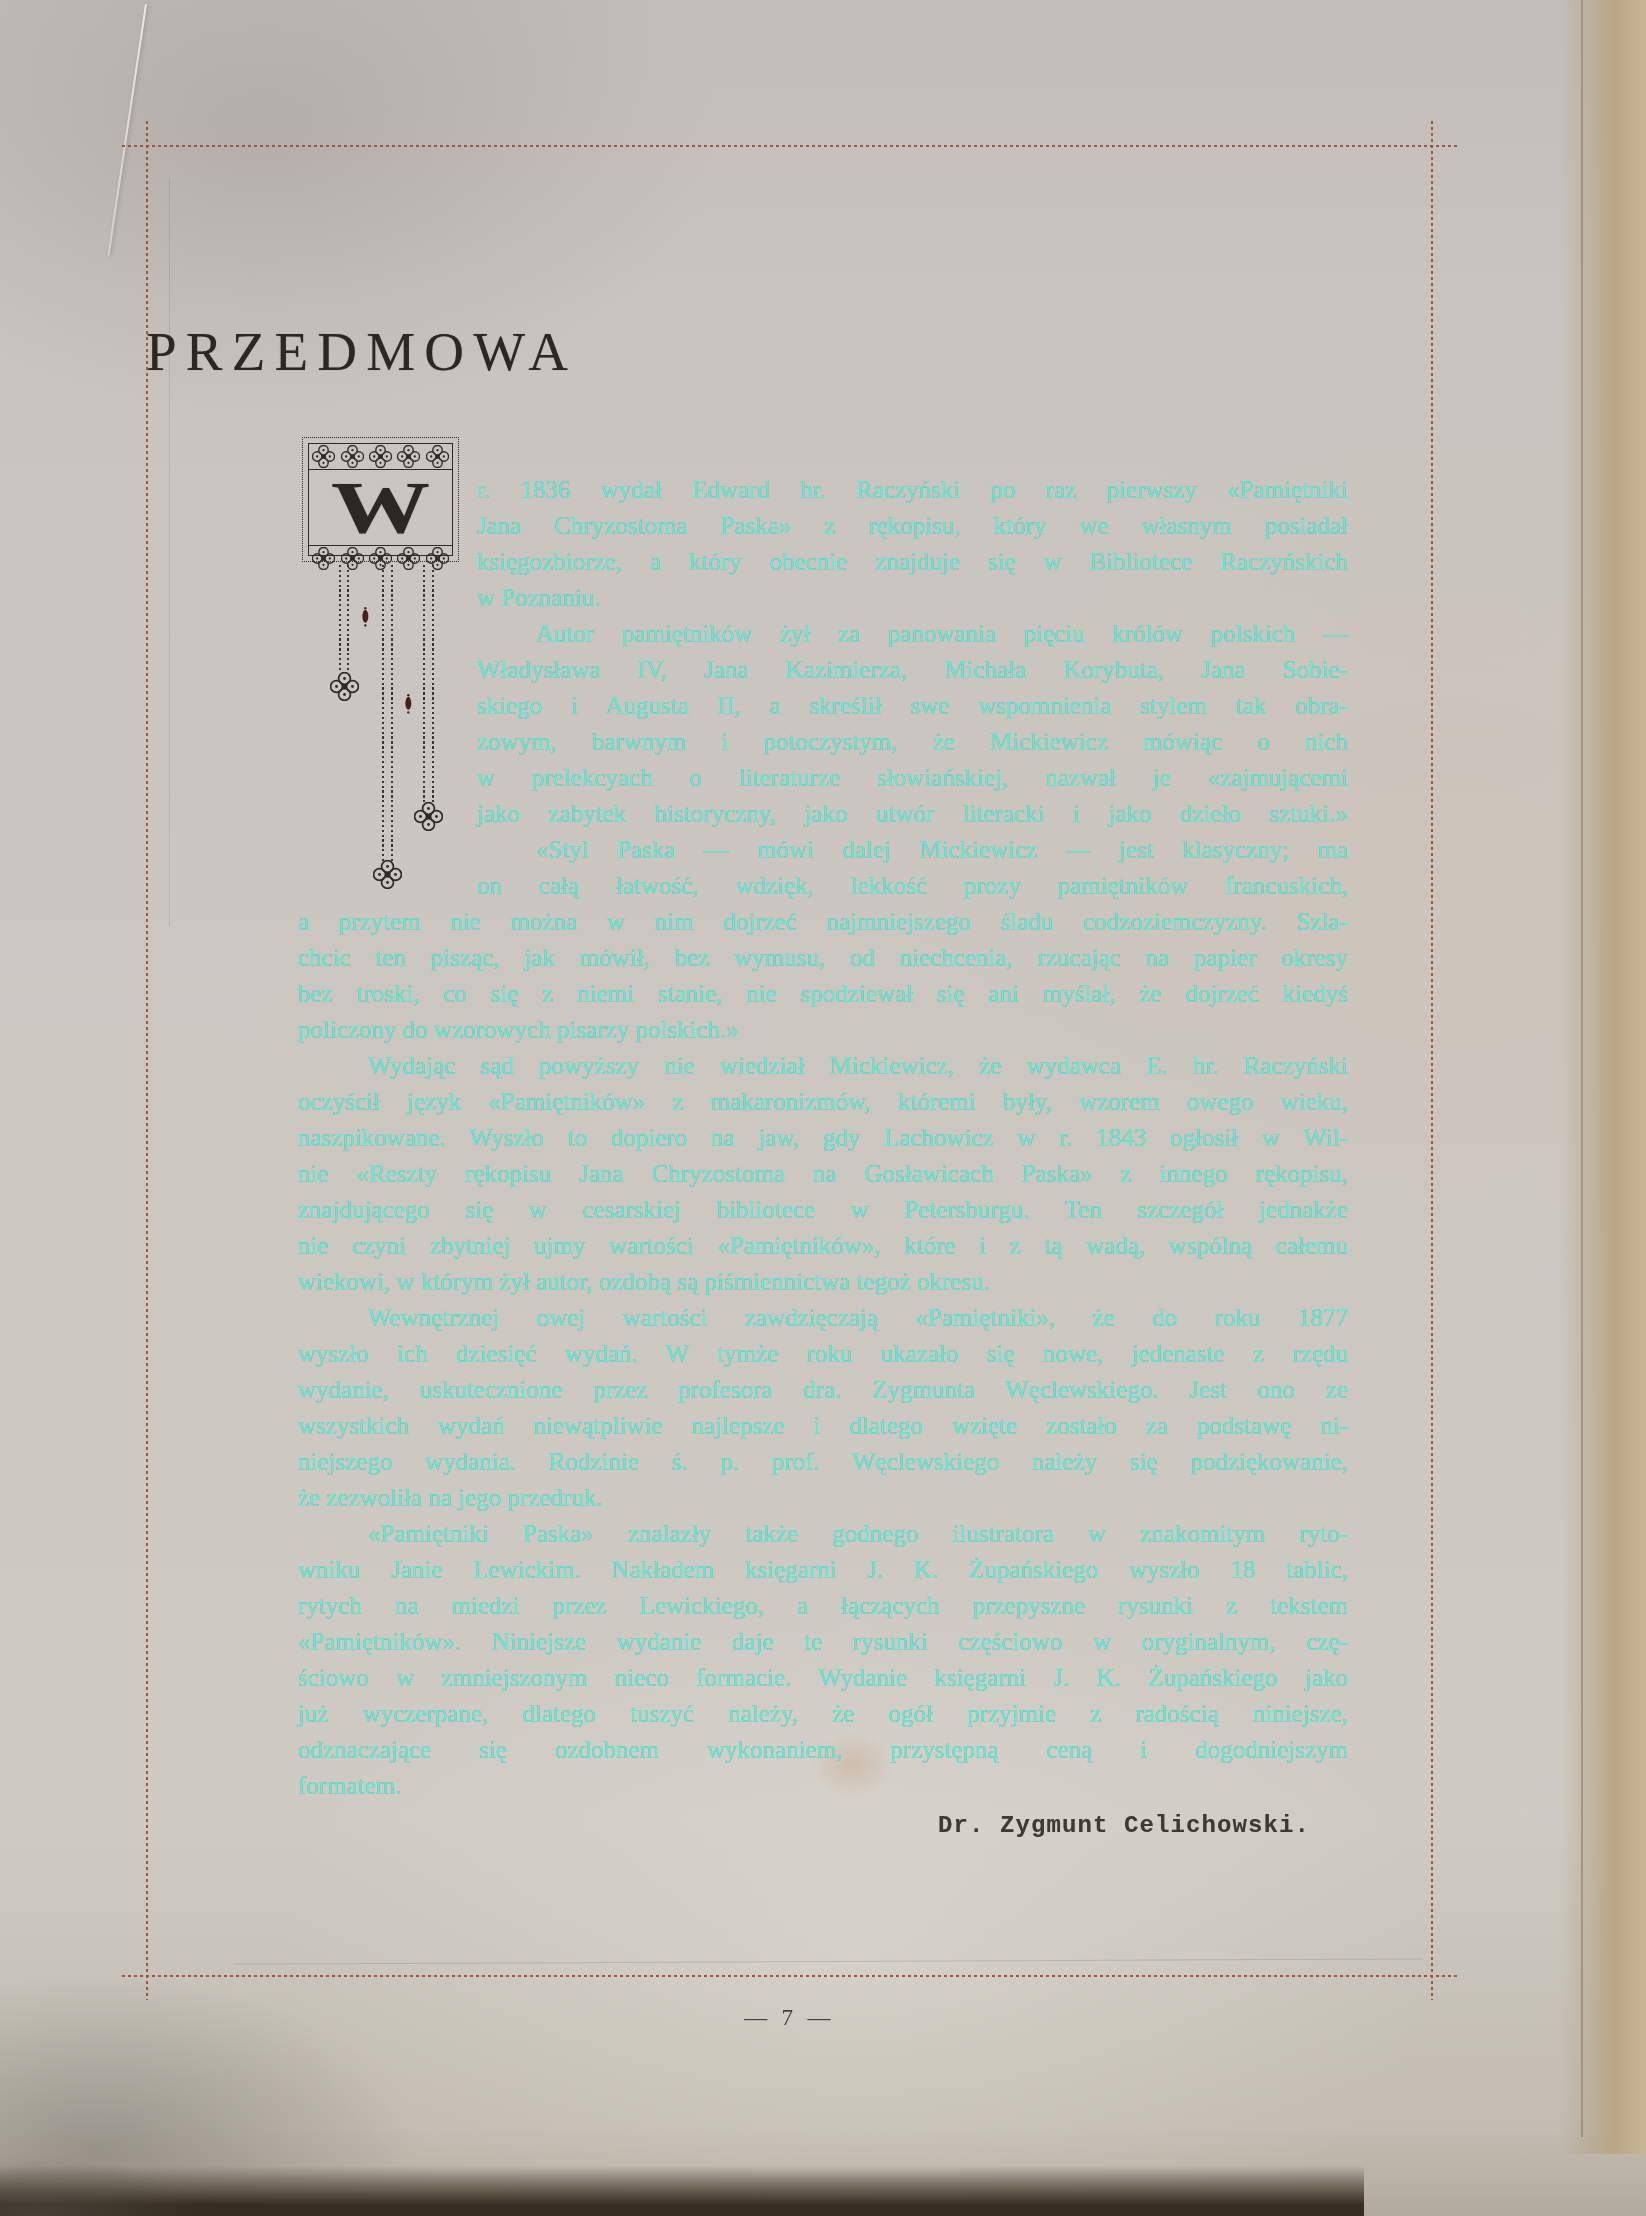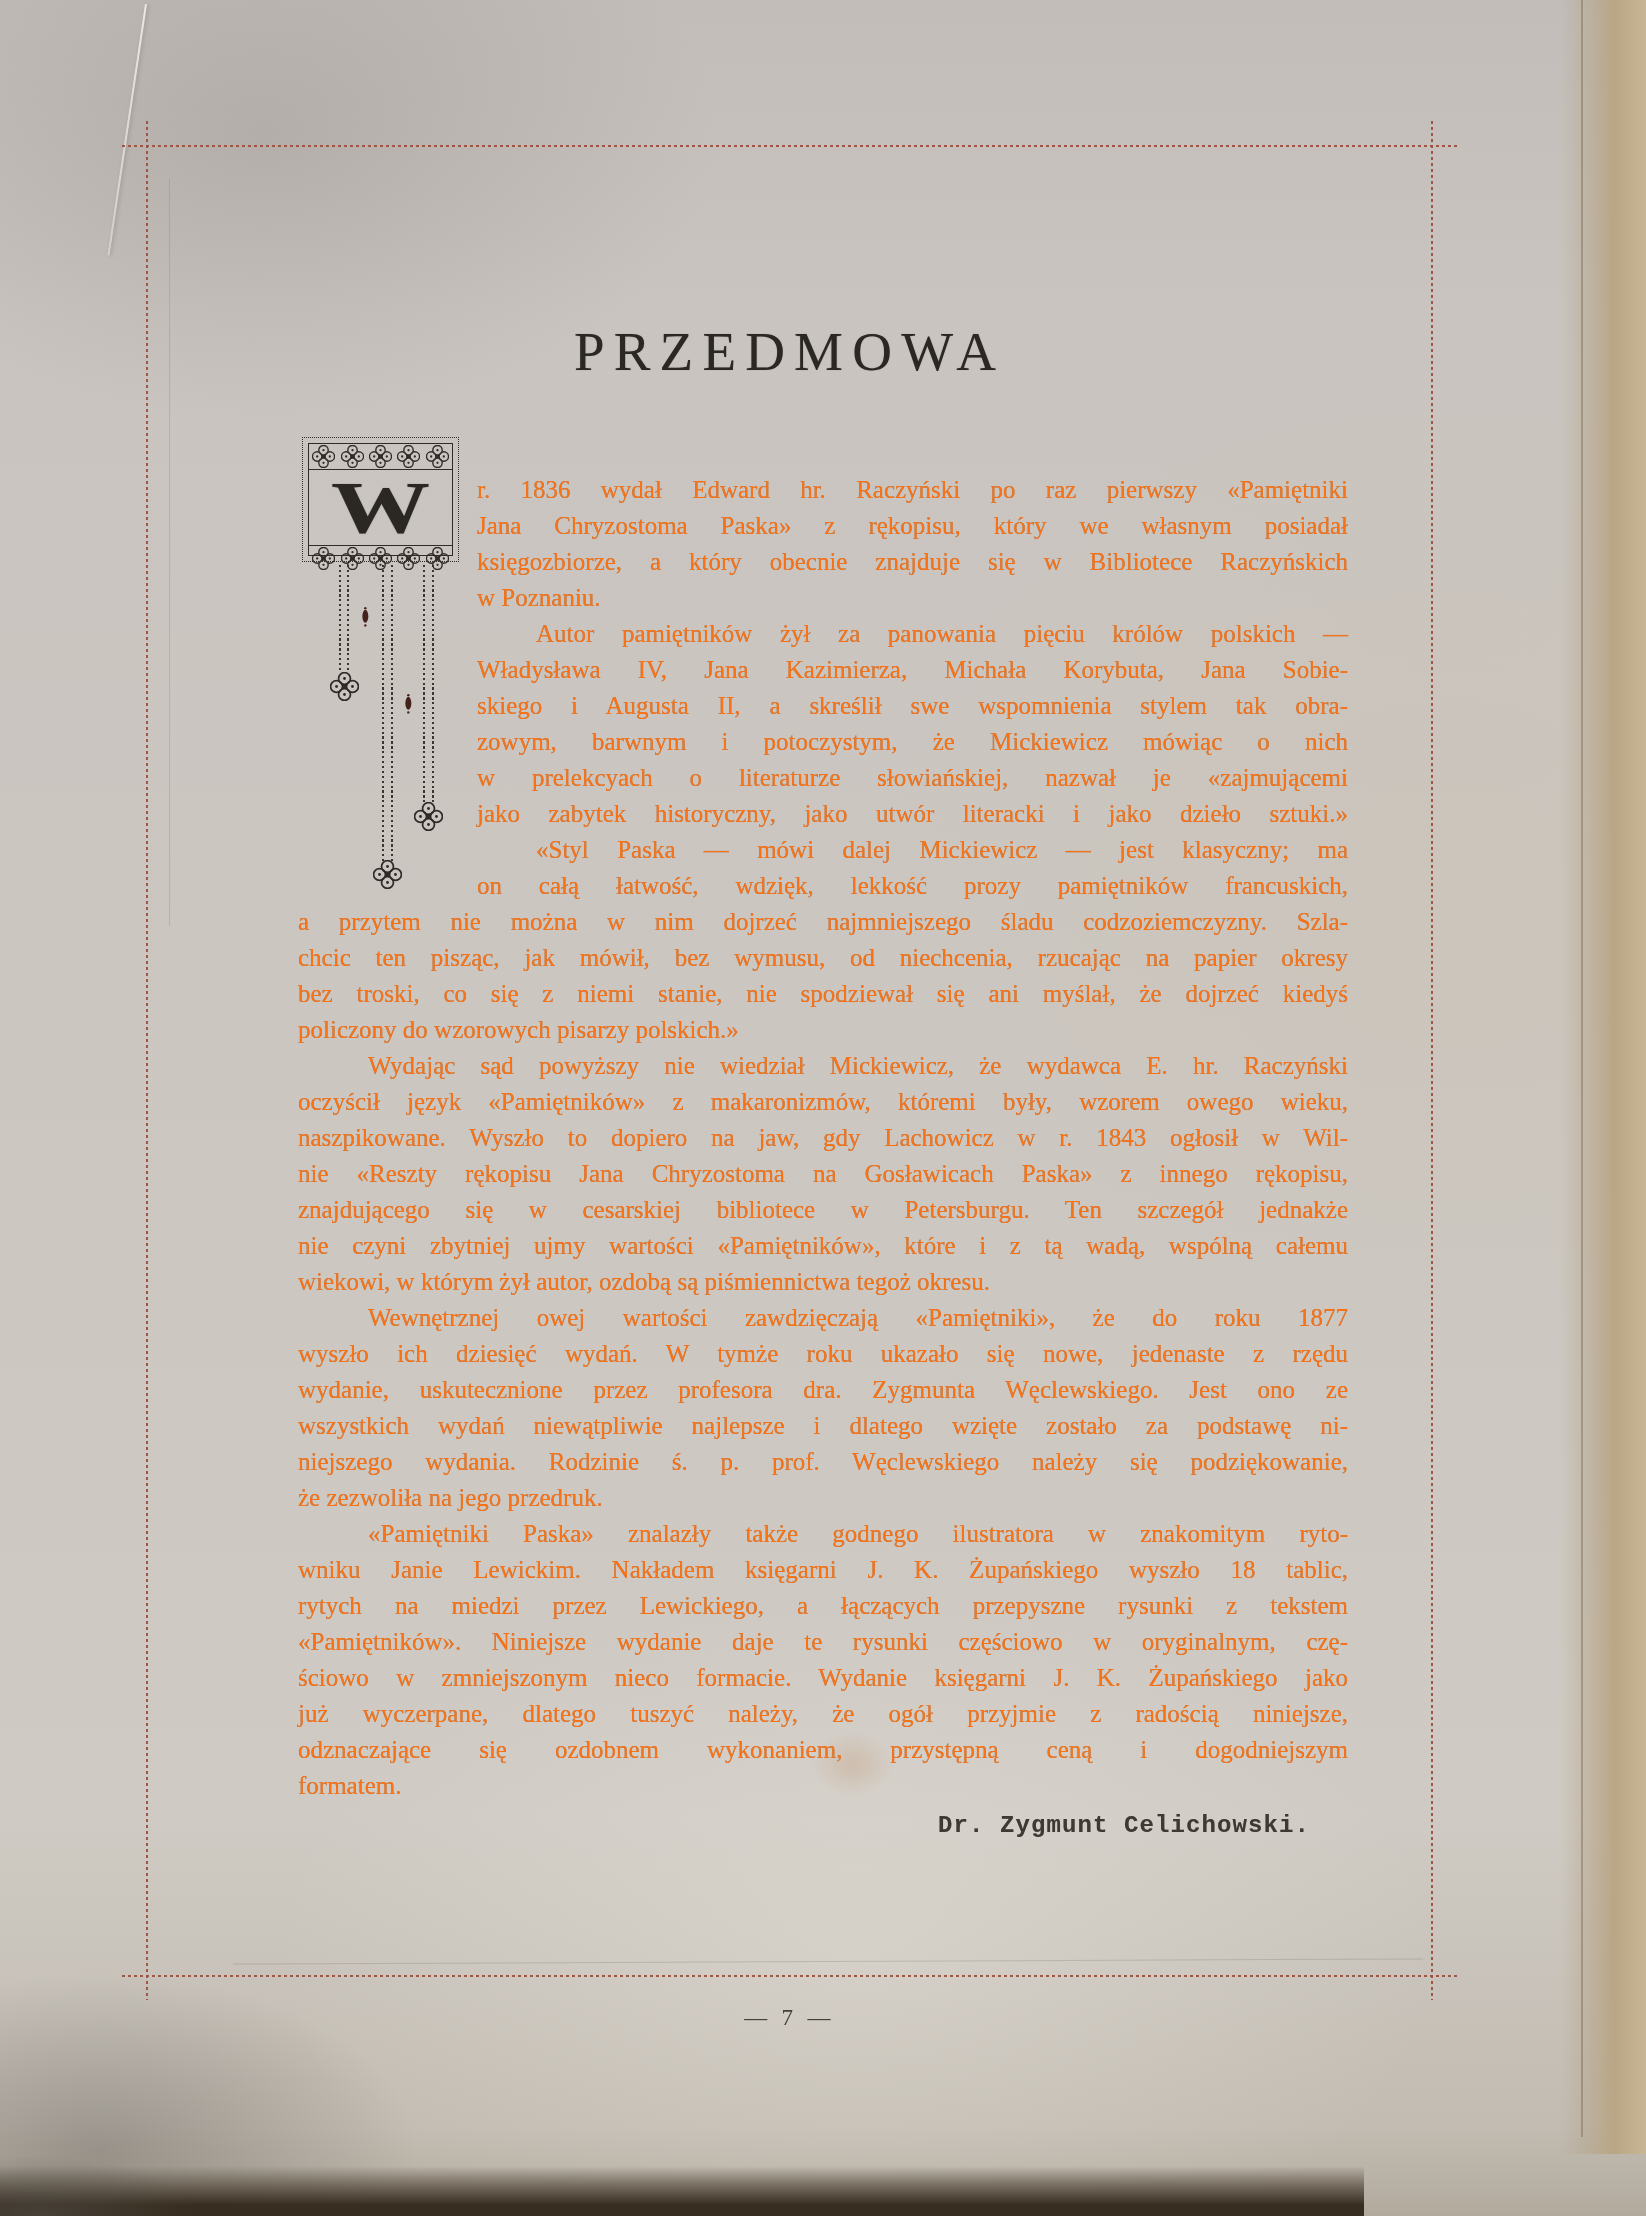--- a/index.html
+++ b/index.html
@@ -32,41 +32,41 @@
       background:radial-gradient(closest-side, rgba(186,118,62,.20), rgba(186,118,62,0));}
   
   .rb{position:absolute;}
   .rb-h{height:2.2px;background:repeating-linear-gradient(to right, rgba(159,79,62,.95) 0 2.7px, rgba(159,79,62,0) 2.7px 6px);}
   .rb-v{width:2.2px;background:repeating-linear-gradient(to bottom, rgba(159,79,62,.95) 0 2.7px, rgba(159,79,62,0) 2.7px 6px);}
   #rb-top{left:122px;top:145px;width:1335px;}
   #rb-bottom{left:122px;top:1975px;width:1335px;}
   #rb-left{left:146px;top:121px;height:1879px;}
   #rb-right{left:1431px;top:121px;height:1879px;}
   
-  #title{position:absolute;left:146px;top:320px;width:1287px;text-align:center;
+  #title{position:absolute;left:146px;top:320px;width:1287px;text-align:left;
       font-size:55px;letter-spacing:9.2px;color:#2b2723;font-weight:400;
       text-shadow:0 0 1.1px rgba(43,39,35,.35);}
   
   #wbox{position:absolute;left:302px;top:437px;width:155px;height:123px;
       border:1.6px dotted #2f2b26;}
   #wbox-inner{position:absolute;left:4.9px;top:4.9px;right:4.9px;bottom:4.9px;border:1.6px solid #2f2b26;
       display:flex;flex-direction:column;}
   .orn-band{height:25px;display:flex;align-items:center;justify-content:space-between;padding:1.1px 3.2px;}
   .orn-band.top{border-bottom:1.6px solid #2f2b26;}
   .orn-band.bottom{border-top:1.6px solid #2f2b26;}
   #wletter{flex:1;display:flex;align-items:center;justify-content:center;overflow:visible;}
   #wletter span{font-size:75px;font-weight:700;color:#2b2722;transform:scaleX(1.32);display:inline-block;line-height:1;
       text-shadow:0 0 1.1px rgba(43,39,34,.4);}
   .qf{width:23px;height:23px;}
   
   .chain{position:absolute;width:2.2px;background:repeating-linear-gradient(to bottom,#3b362f 0 2.2px, rgba(0,0,0,0) 2.2px 4.9px);}
   .pendant{position:absolute;width:29px;height:29px;}
   .bead{position:absolute;width:8.7px;height:21.6px;}
   
-  #text-block{position:absolute;left:298px;top:472px;width:1050px;color:#f97316;
+  #text-block{position:absolute;left:298px;top:472px;width:1050px;color:#5eead4;
       font-size:25px;text-shadow:0 0 0.5px rgba(51,47,42,.45);}
   .line{line-height:36px;height:36px;text-align:justify;text-align-last:justify;white-space:normal;}
   .line.wrap{margin-left:179px;}
   .line.wrap-indent{margin-left:238px;}
   .line.full-indent{margin-left:70px;}
   .line.end{text-align-last:left;}
   
   #signature{position:absolute;left:298px;top:1812px;width:1012px;text-align:right;
       font-family:Liberation Mono, monospace;font-weight:700;font-size:24px;
       letter-spacing:1.1px;color:#3e3a33;text-shadow:0 0 0.5px rgba(62,58,51,.4);}

